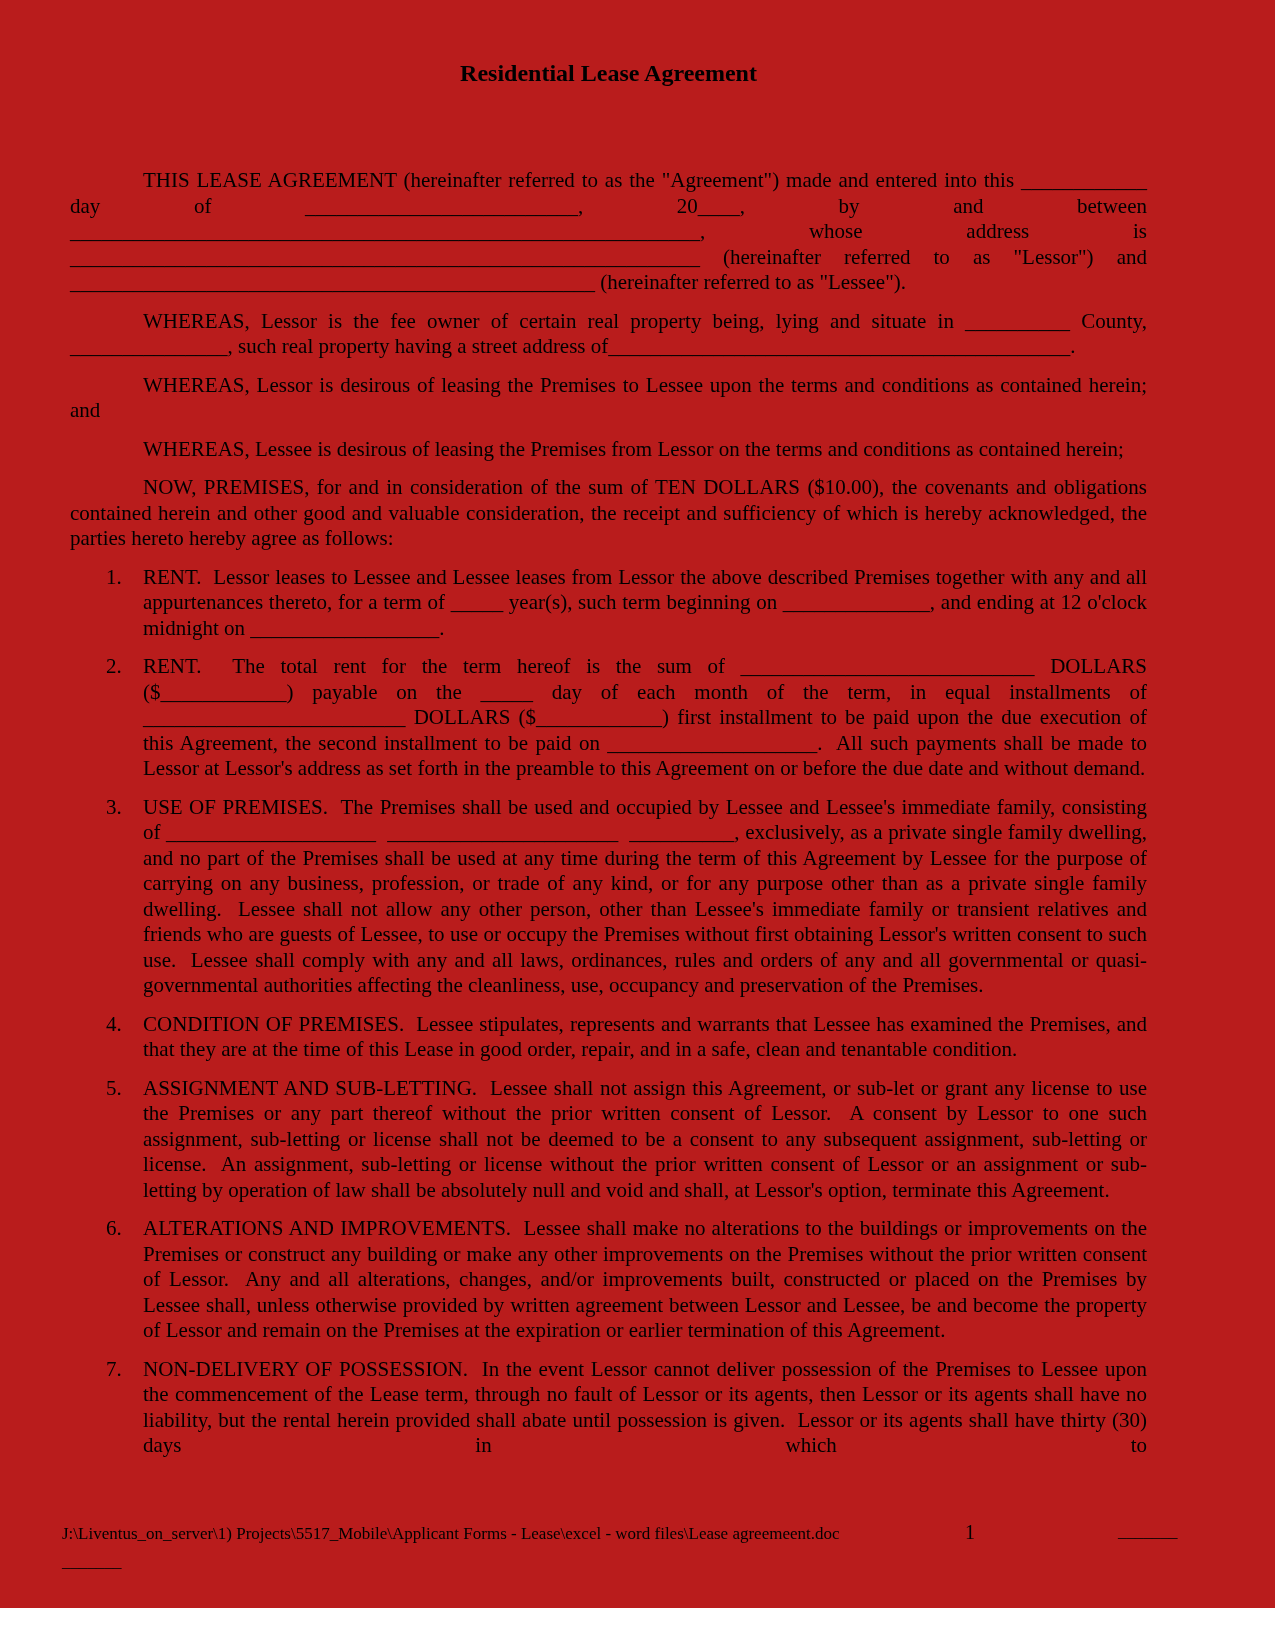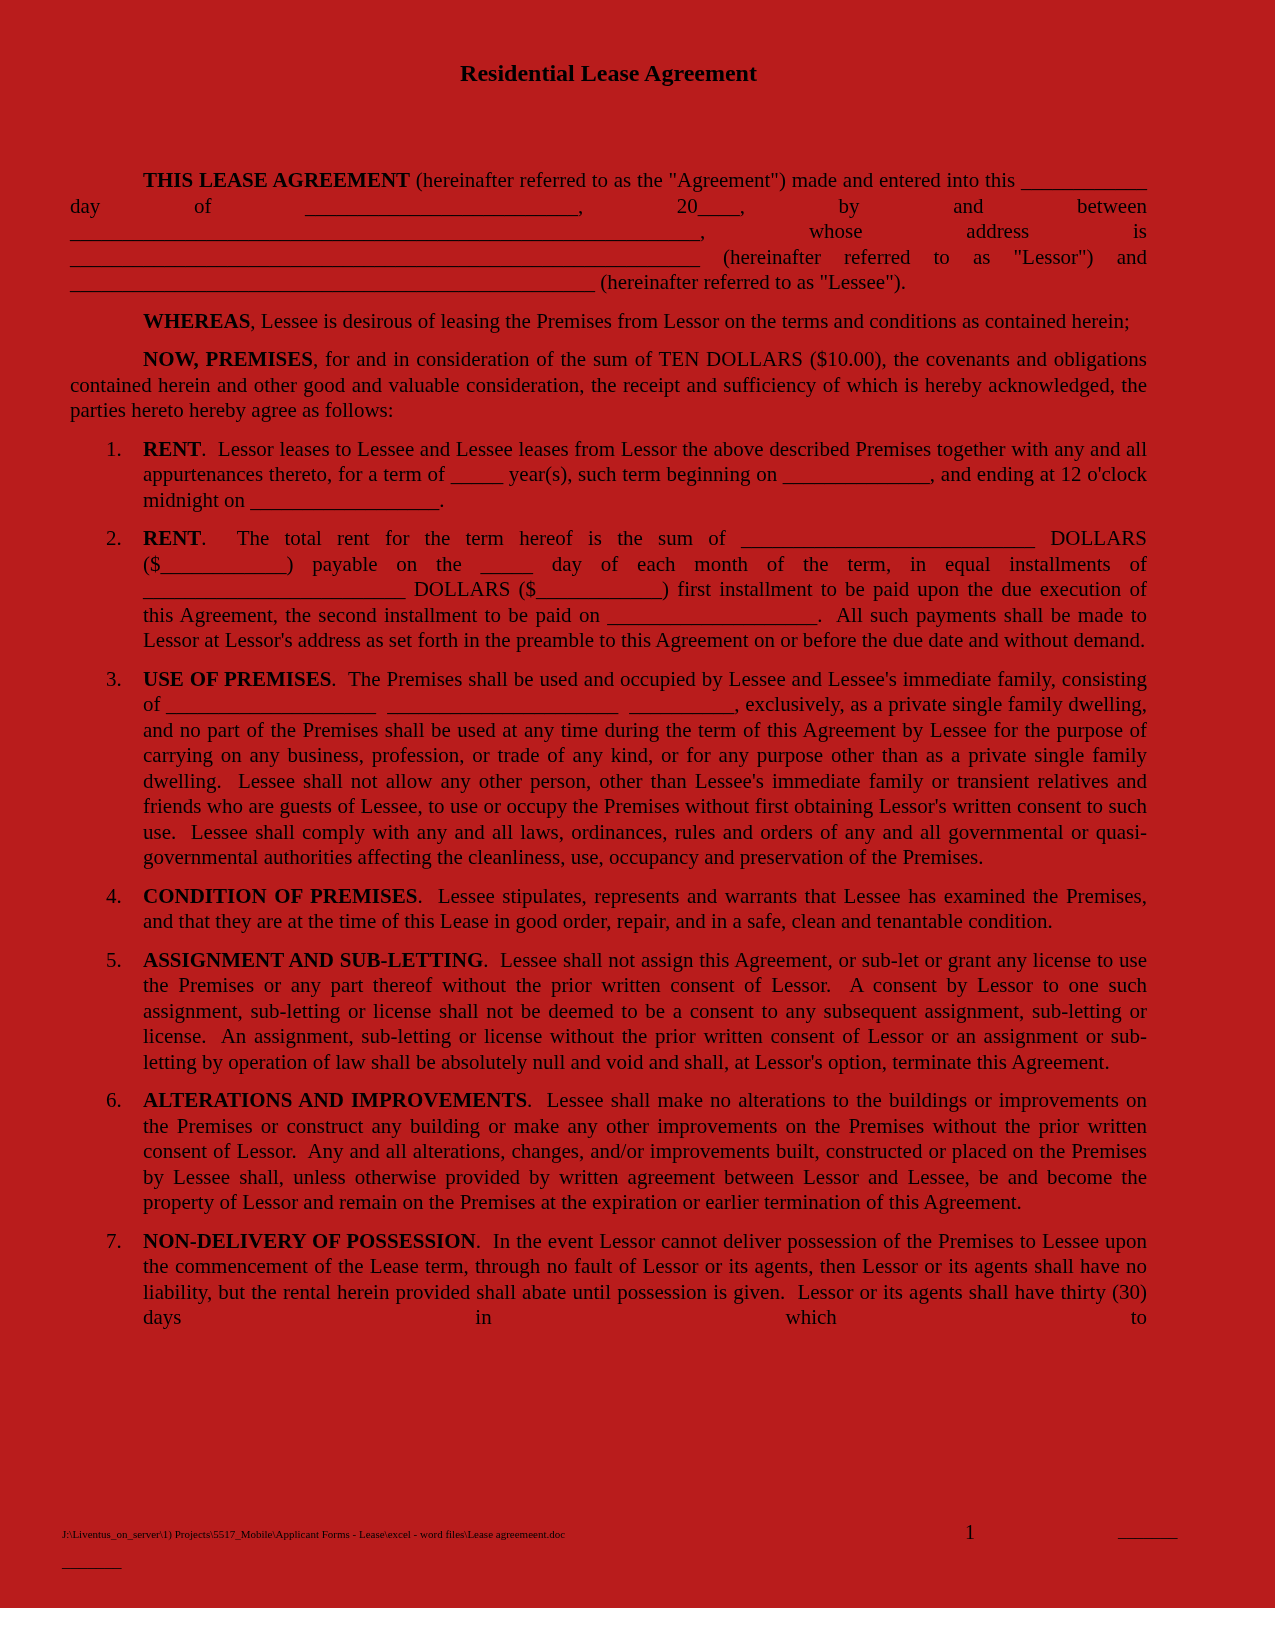--- a/index.html
+++ b/index.html
@@ -46,27 +46,27 @@
   }
   .para.numbered .num {
     position: absolute;
     left: 36px;
     top: 0;
   }
   .para.justify-last {
     text-align-last: justify;
   }
   .bold {
-    font-weight: bold;
+    font-weight: normal;
   }
   .footer-path {
     position: absolute;
     left: 62px;
     top: 1524px;
-    font-size: 11px;
+    font-size: 17px;
     line-height: 20px;
   }
   .footer-pagenum {
     position: absolute;
     left: 965px;
     top: 1520px;
     font-size: 20px;
     line-height: 24px;
   }
   .footer-blank-right {
@@ -85,20 +85,22 @@
   }
 </style>
 </head>
 <body>
 
 <div class="page">
   <div class="content">
     <h1 class="doc-title">Residential Lease Agreement</h1>
     <div>
         <div class="para indent"><span class="bold">THIS LEASE AGREEMENT</span><span> (hereinafter referred to as the "Agreement") made and entered into this ____________ day of __________________________, 20____, by and between ____________________________________________________________, whose address is ____________________________________________________________ (hereinafter referred to as "Lessor") and __________________________________________________ (hereinafter referred to as "Lessee").</span></div>
+        <div class="para indent"><span class="bold">WHEREAS</span><span>, Lessor is the fee owner of certain real property being, lying and situate in __________ County, _______________, such real property having a street address of____________________________________________.</span></div>
+        <div class="para indent"><span class="bold">WHEREAS</span><span>, Lessor is desirous of leasing the Premises to Lessee upon the terms and conditions as contained herein; and</span></div>
         <div class="para indent"><span class="bold">WHEREAS</span><span>, Lessee is desirous of leasing the Premises from Lessor on the terms and conditions as contained herein;</span></div>
         <div class="para indent"><span class="bold">NOW, PREMISES</span><span>, for and in consideration of the sum of TEN DOLLARS ($10.00), the covenants and obligations contained herein and other good and valuable consideration, the receipt and sufficiency of which is hereby acknowledged, the parties hereto hereby agree as follows:</span></div>
         <div class="para numbered"><span class="num">1.</span><span class="bold">RENT</span><span>.&nbsp; Lessor leases to Lessee and Lessee leases from Lessor the above described Premises together with any and all appurtenances thereto, for a term of _____ year(s), such term beginning on ______________, and ending at 12 o'clock midnight on __________________.</span></div>
         <div class="para numbered"><span class="num">2.</span><span class="bold">RENT</span><span>.&nbsp; The total rent for the term hereof is the sum of ____________________________ DOLLARS ($____________) payable on the _____ day of each month of the term, in equal installments of _________________________ DOLLARS ($____________) first installment to be paid upon the due execution of this Agreement, the second installment to be paid on ____________________.&nbsp; All such payments shall be made to Lessor at Lessor's address as set forth in the preamble to this Agreement on or before the due date and without demand.</span></div>
         <div class="para numbered"><span class="num">3.</span><span class="bold">USE OF PREMISES</span><span>.&nbsp; The Premises shall be used and occupied by Lessee and Lessee's immediate family, consisting of ____________________ &nbsp;______________________ &nbsp;__________, exclusively, as a private single family dwelling, and no part of the Premises shall be used at any time during the term of this Agreement by Lessee for the purpose of carrying on any business, profession, or trade of any kind, or for any purpose other than as a private single family dwelling.&nbsp; Lessee shall not allow any other person, other than Lessee's immediate family or transient relatives and friends who are guests of Lessee, to use or occupy the Premises without first obtaining Lessor's written consent to such use.&nbsp;  Lessee shall comply with any and all laws, ordinances, rules and orders of any and all governmental or quasi-governmental authorities affecting the cleanliness, use, occupancy and preservation of the Premises.</span></div>
         <div class="para numbered"><span class="num">4.</span><span class="bold">CONDITION OF PREMISES</span><span>.&nbsp; Lessee stipulates, represents and warrants that Lessee has examined the Premises, and that they are at the time of this Lease in good order, repair, and in a safe, clean and tenantable condition.</span></div>
         <div class="para numbered"><span class="num">5.</span><span class="bold">ASSIGNMENT AND SUB-LETTING</span><span>.&nbsp; Lessee shall not assign this Agreement, or sub-let or grant any license to use the Premises or any part thereof without the prior written consent of Lessor.&nbsp; A consent by Lessor to one such assignment, sub-letting or license shall not be deemed to be a consent to any subsequent assignment, sub-letting or license.&nbsp; An assignment, sub-letting or license without the prior written consent of Lessor or an assignment or sub-letting by operation of law shall be absolutely null and void and shall, at Lessor's option, terminate this Agreement.</span></div>
         <div class="para numbered"><span class="num">6.</span><span class="bold">ALTERATIONS AND IMPROVEMENTS</span><span>.&nbsp; Lessee shall make no alterations to the buildings or improvements on the Premises or construct any building or make any other improvements on the Premises without the prior written consent of Lessor.&nbsp; Any and all alterations, changes, and/or improvements built, constructed or placed on the Premises by Lessee shall, unless otherwise provided by written agreement between Lessor and Lessee, be and become the property of Lessor and remain on the Premises at the expiration or earlier termination of this Agreement.</span></div>
         <div class="para numbered justify-last"><span class="num">7.</span><span class="bold">NON-DELIVERY OF POSSESSION</span><span>.&nbsp; In the event Lessor cannot deliver possession of the Premises to Lessee upon the commencement of the Lease term, through no fault of Lessor or its agents, then Lessor or its agents shall have no liability, but the rental herein provided shall abate until possession is given.&nbsp; Lessor or its agents shall have thirty (30) days in which to</span></div>
       </div>

